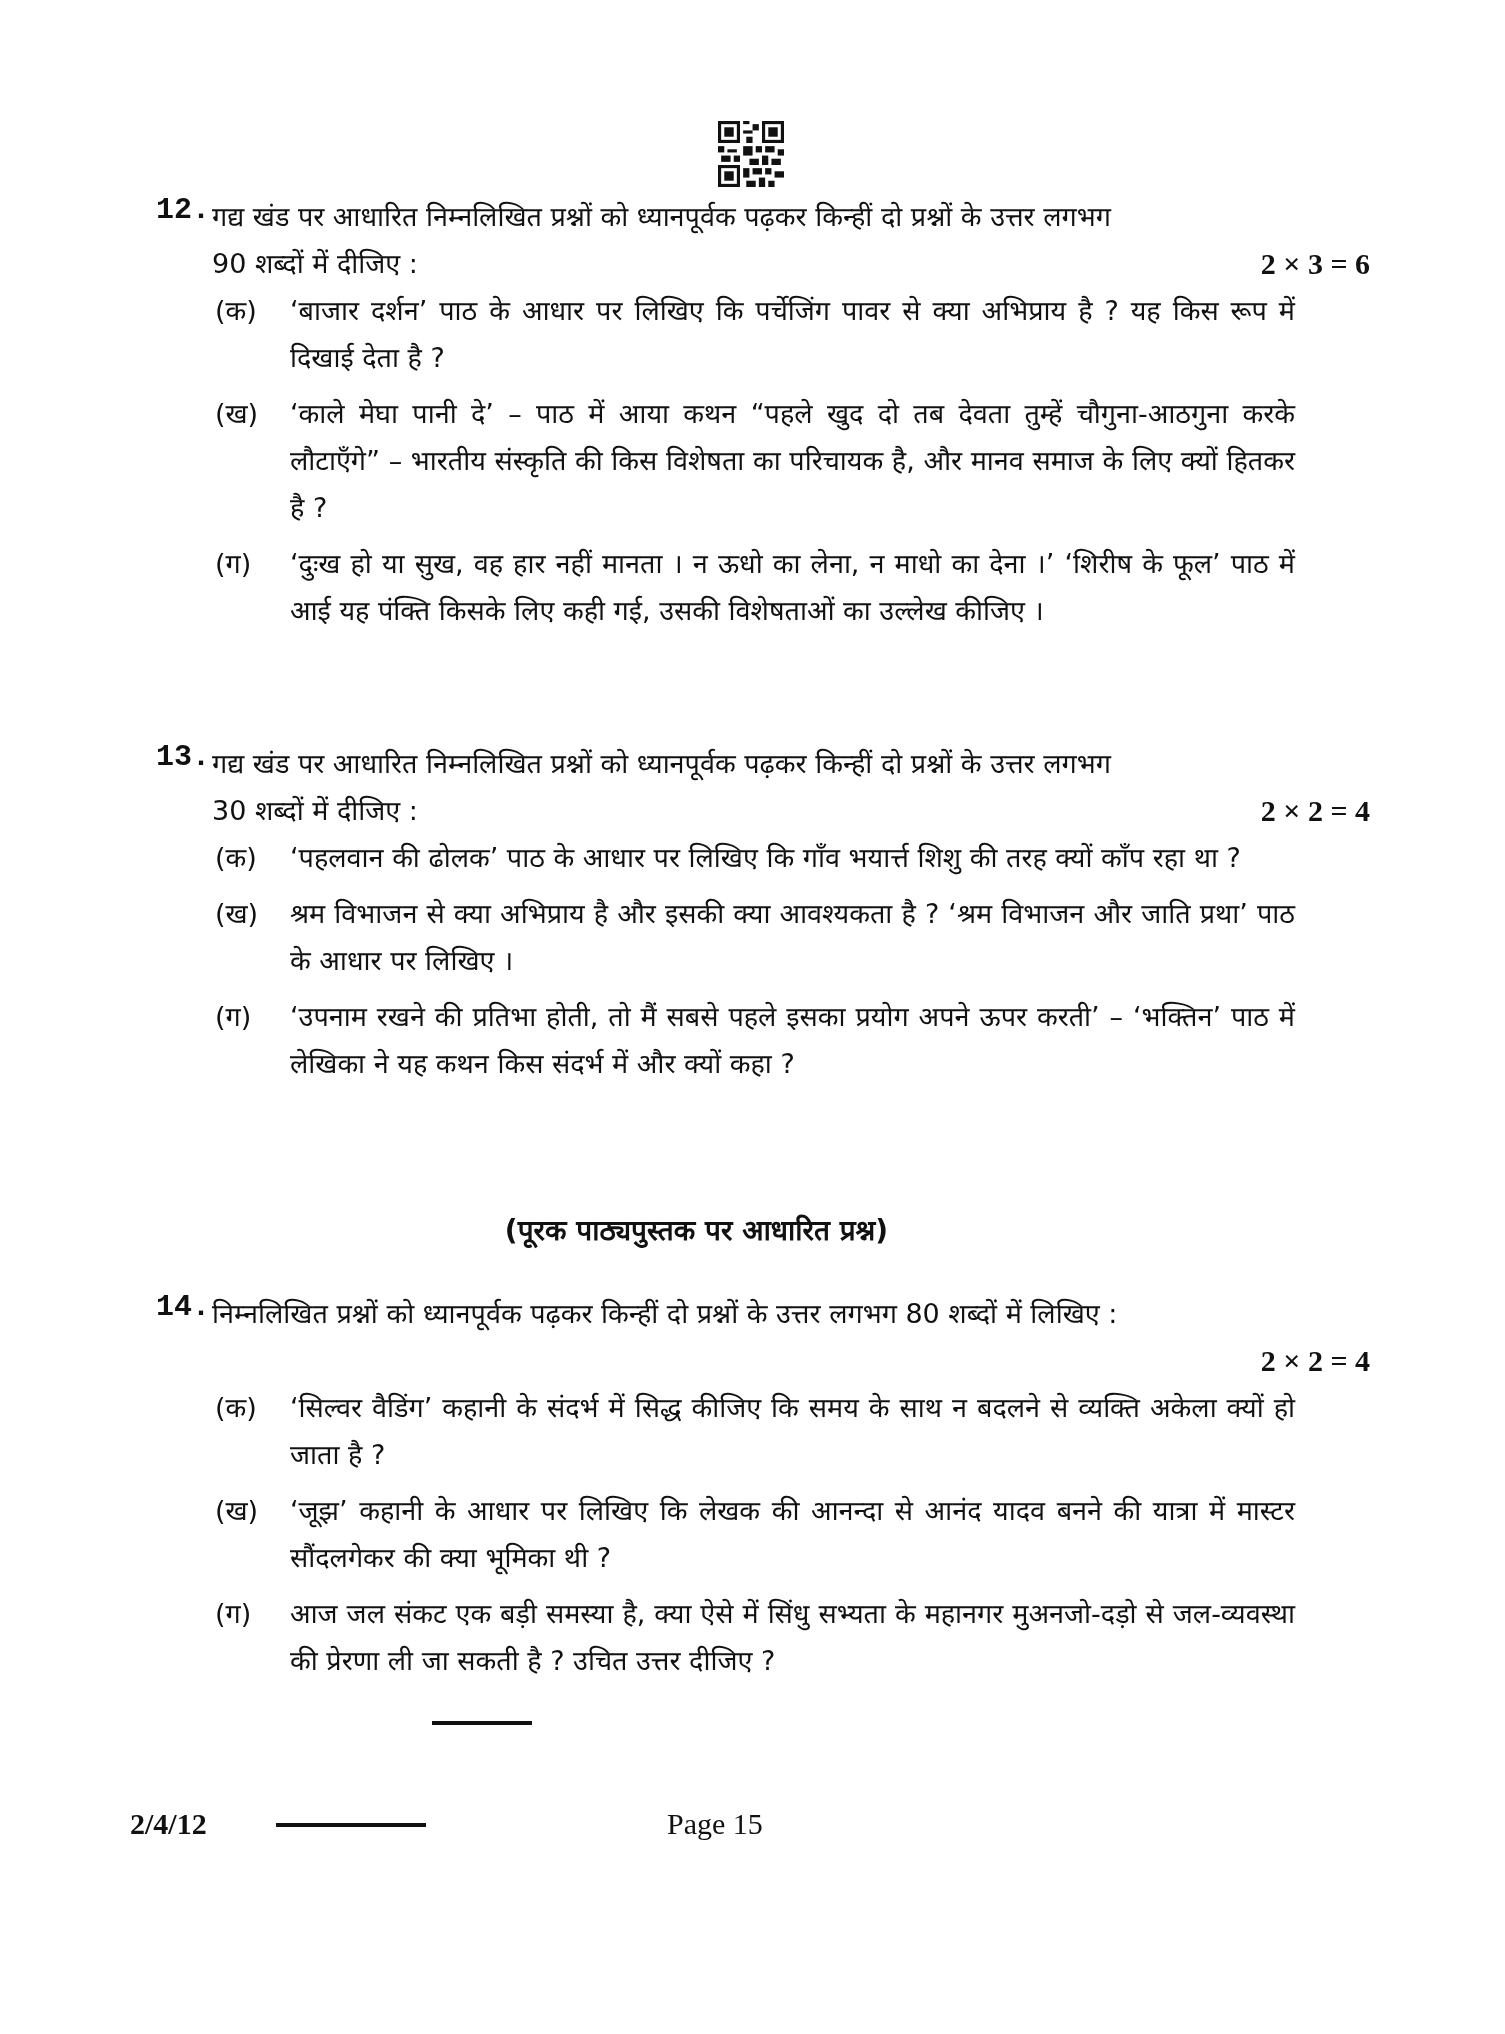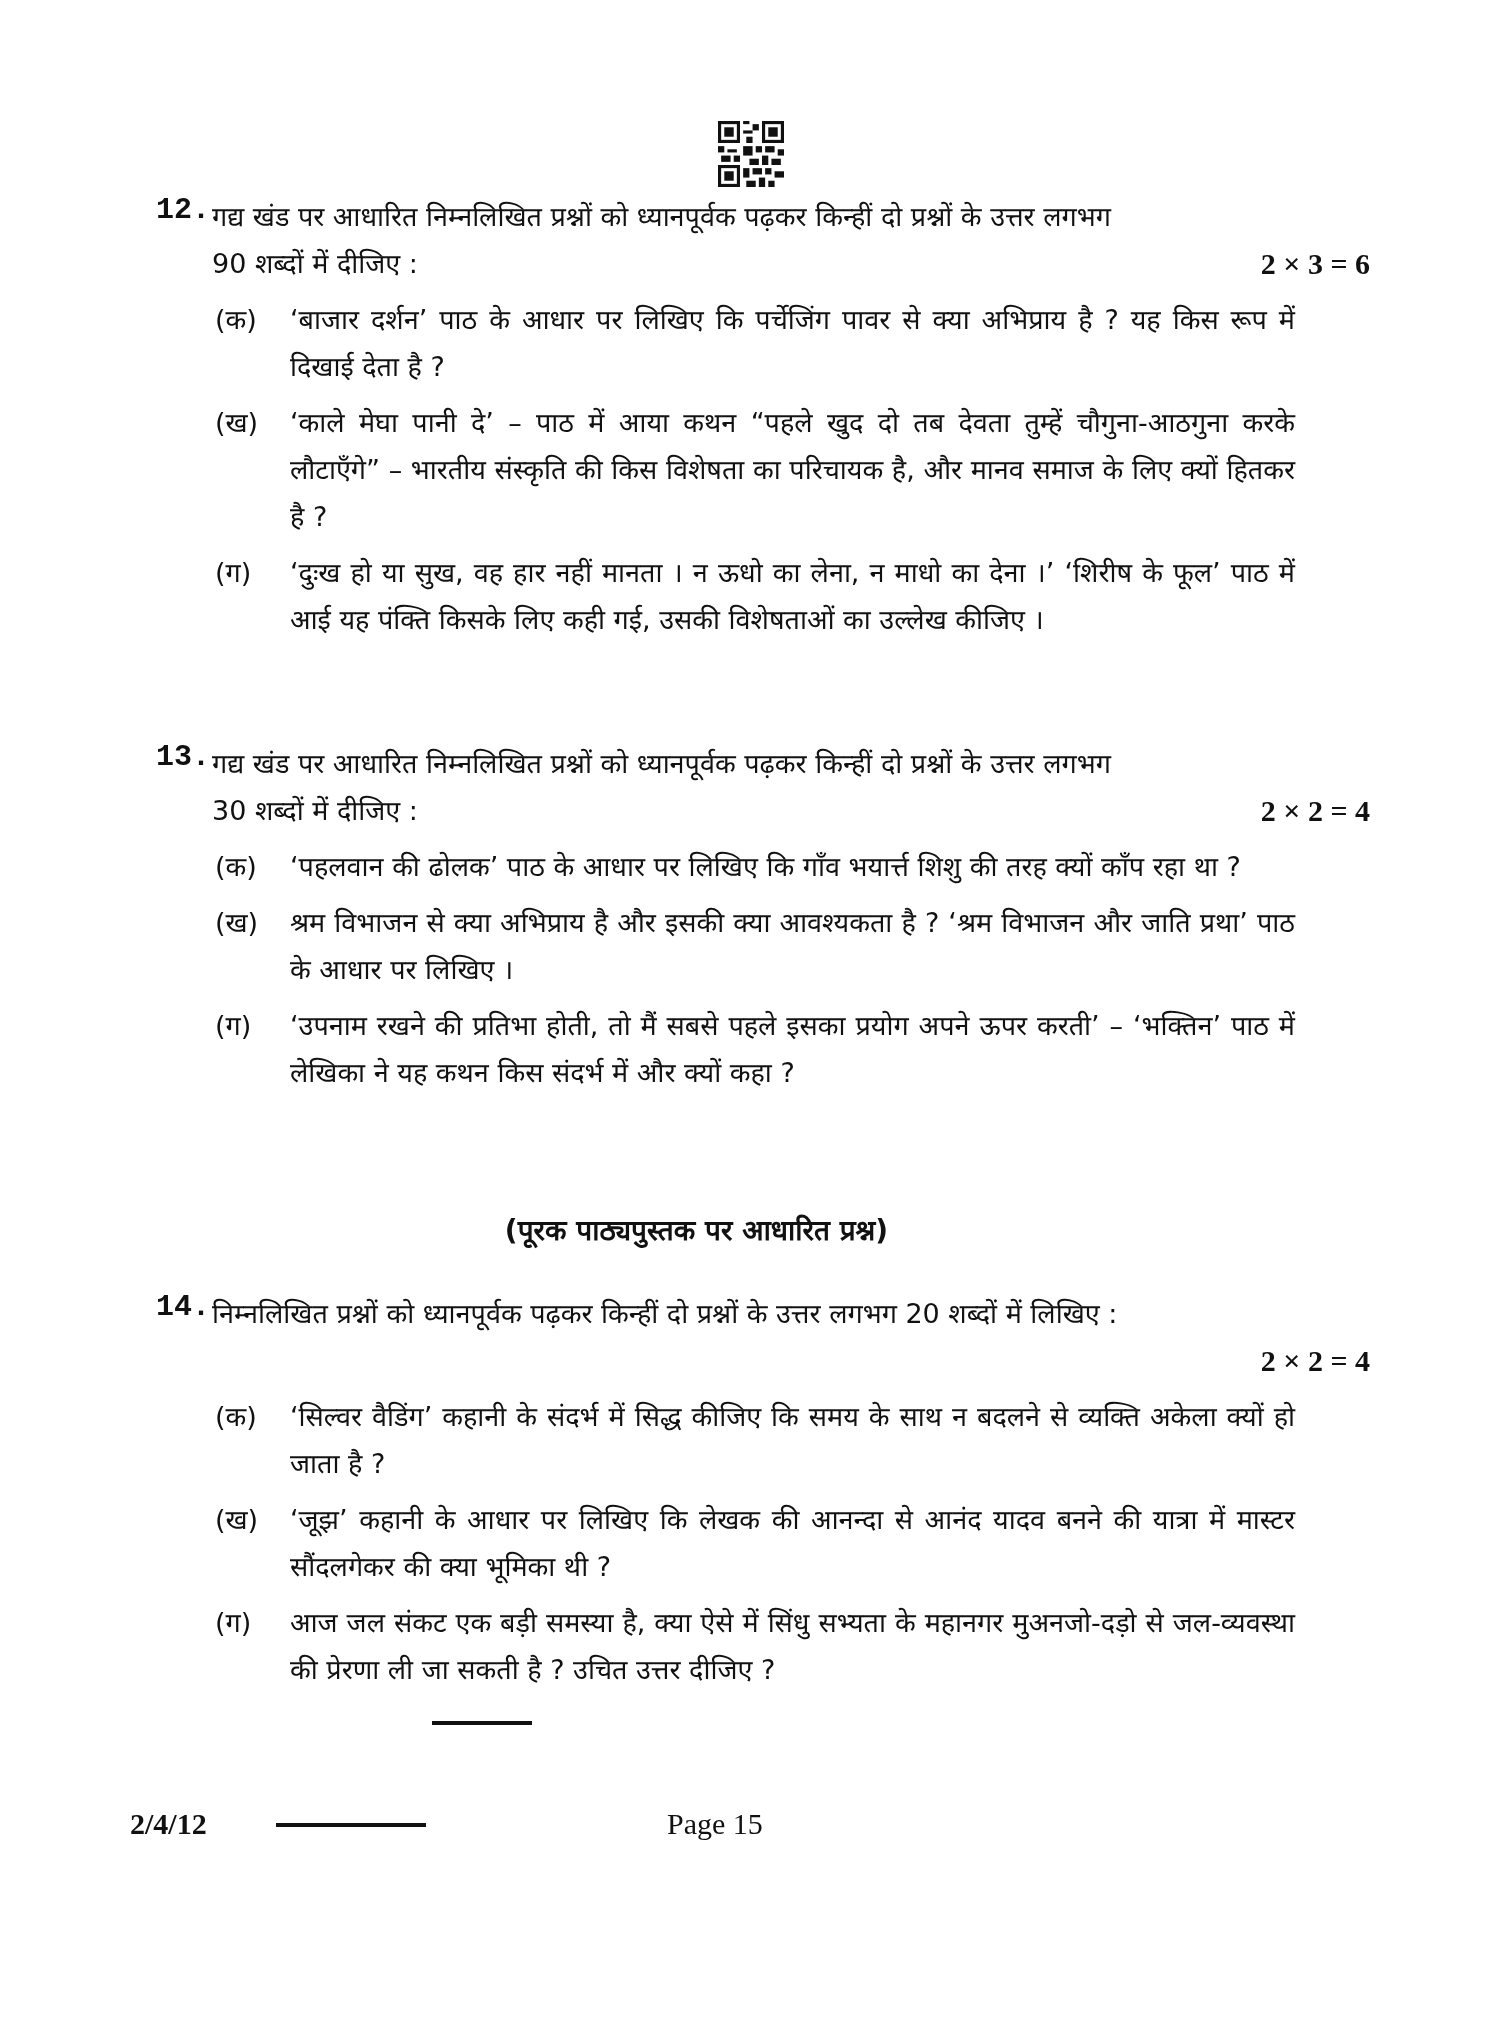--- a/index.html
+++ b/index.html
@@ -25,21 +25,21 @@
     font-family: "Liberation Serif", serif; font-weight: bold; font-size: 30px;
     position: absolute; right: 0;
   }
   .sub {
     position: relative; margin-left: 75px; width: 1080px;
   }
   .sub-label {
     position: absolute; left: 0; top: 0; font-size: 27px; line-height: 47px;
   }
   .sub-text {
-    margin-left: 75px; font-size: 27px; line-height: 47px; text-align: justify; margin-top: 9px;
+    margin-left: 75px; font-size: 27px; line-height: 47px; text-align: justify;
   }
   .section-heading {
     position: absolute; left: 0; width: 1393px; top: 1210px; text-align: center;
     font-size: 28px; font-weight: bold;
   }
   .rule { position: absolute; background: #111; height: 4px; }
   .footer-code {
     position: absolute; left: 130px; top: 1807px;
     font-family: "Liberation Serif", serif; font-weight: bold; font-size: 30px;
   }
@@ -132,21 +132,21 @@
     <span class="sub-label">(ग)</span>
     <div class="sub-text">‘उपनाम रखने की प्रतिभा होती, तो मैं सबसे पहले इसका प्रयोग अपने ऊपर करती’ – ‘भक्तिन’ पाठ में लेखिका ने यह कथन किस संदर्भ में और क्यों कहा ?</div>
   </div>
 </div>
 
 <div class="section-heading">(पूरक पाठ्यपुस्तक पर आधारित प्रश्न)</div>
 
 <div class="question" style="top:1290px;">
   <span class="qnum">14.</span>
   <div class="qtext">
-    <div>निम्नलिखित प्रश्नों को ध्यानपूर्वक पढ़कर किन्हीं दो प्रश्नों के उत्तर लगभग 20 शब्दों में लिखिए :</div>
+    <div>निम्नलिखित प्रश्नों को ध्यानपूर्वक पढ़कर किन्हीं दो प्रश्नों के उत्तर लगभग 80 शब्दों में लिखिए :</div>
     <div style="position:relative; height:47px;">
       <span class="marks">2 × 2 = 4</span>
     </div>
   </div>
   <div class="sub">
     <span class="sub-label">(क)</span>
     <div class="sub-text">‘सिल्वर वैडिंग’ कहानी के संदर्भ में सिद्ध कीजिए कि समय के साथ न बदलने से व्यक्ति अकेला क्यों हो जाता है ?</div>
   </div>
   <div class="sub" style="margin-top:9px;">
     <span class="sub-label">(ख)</span>

